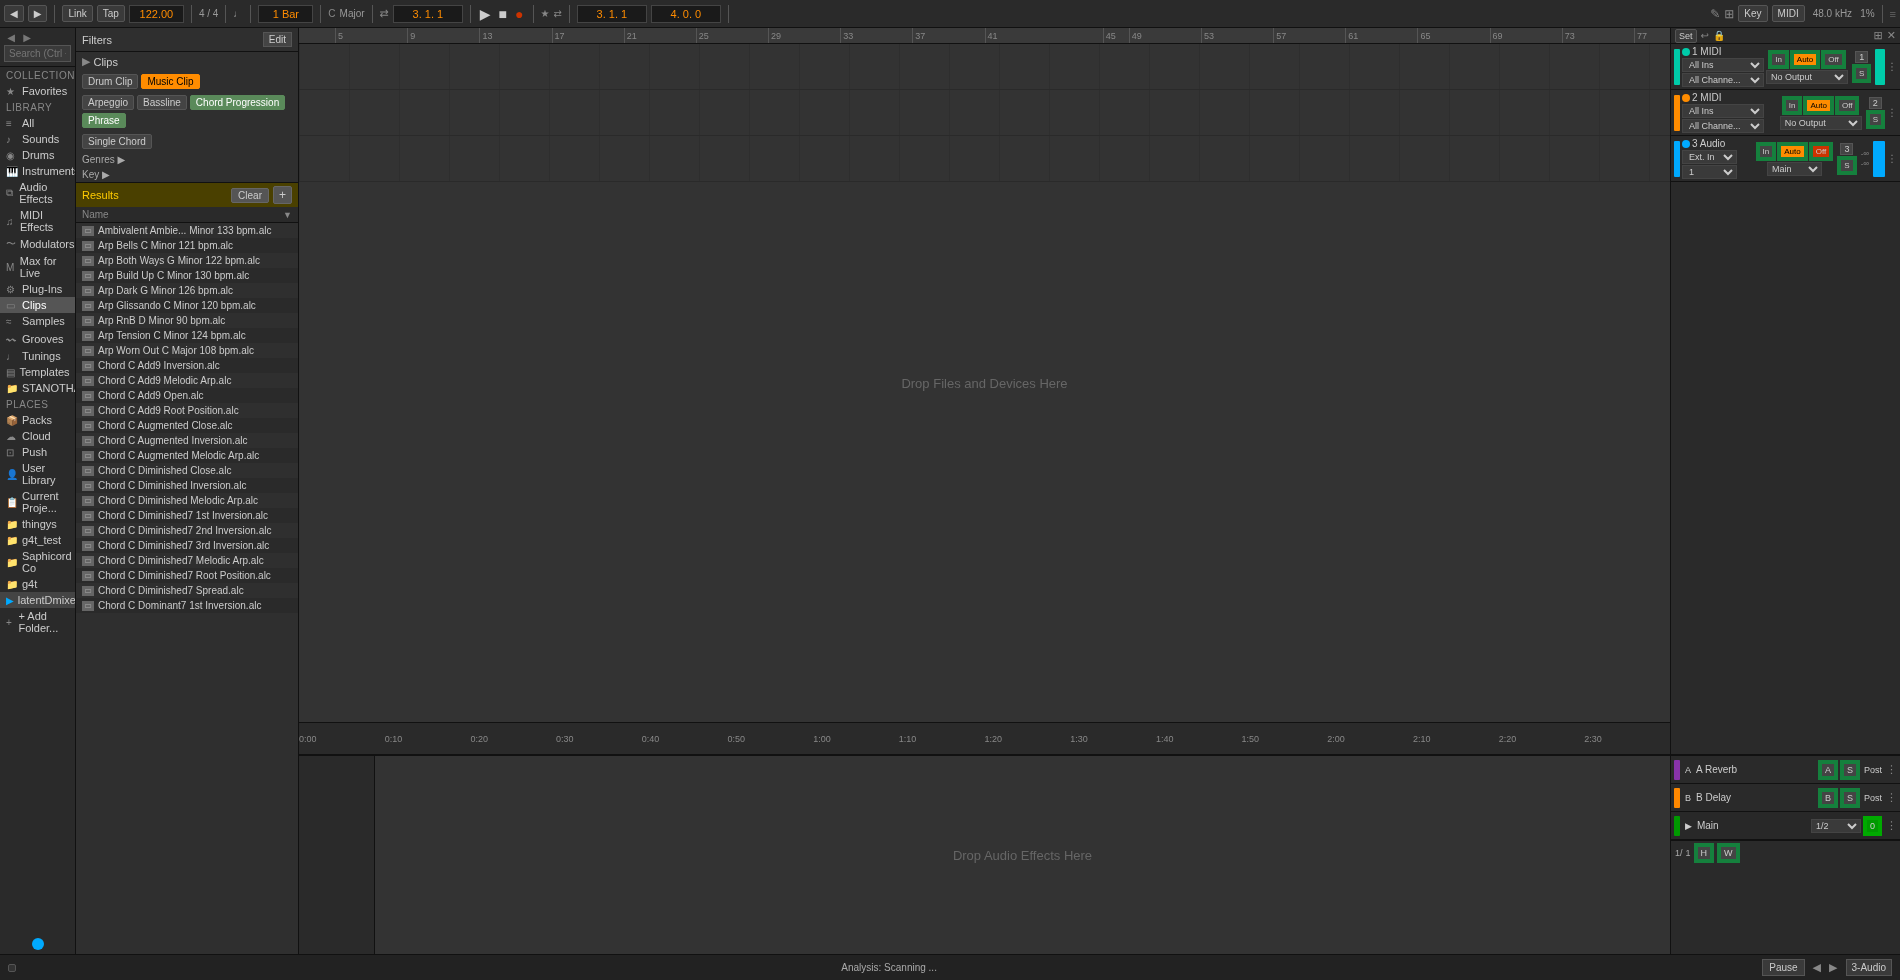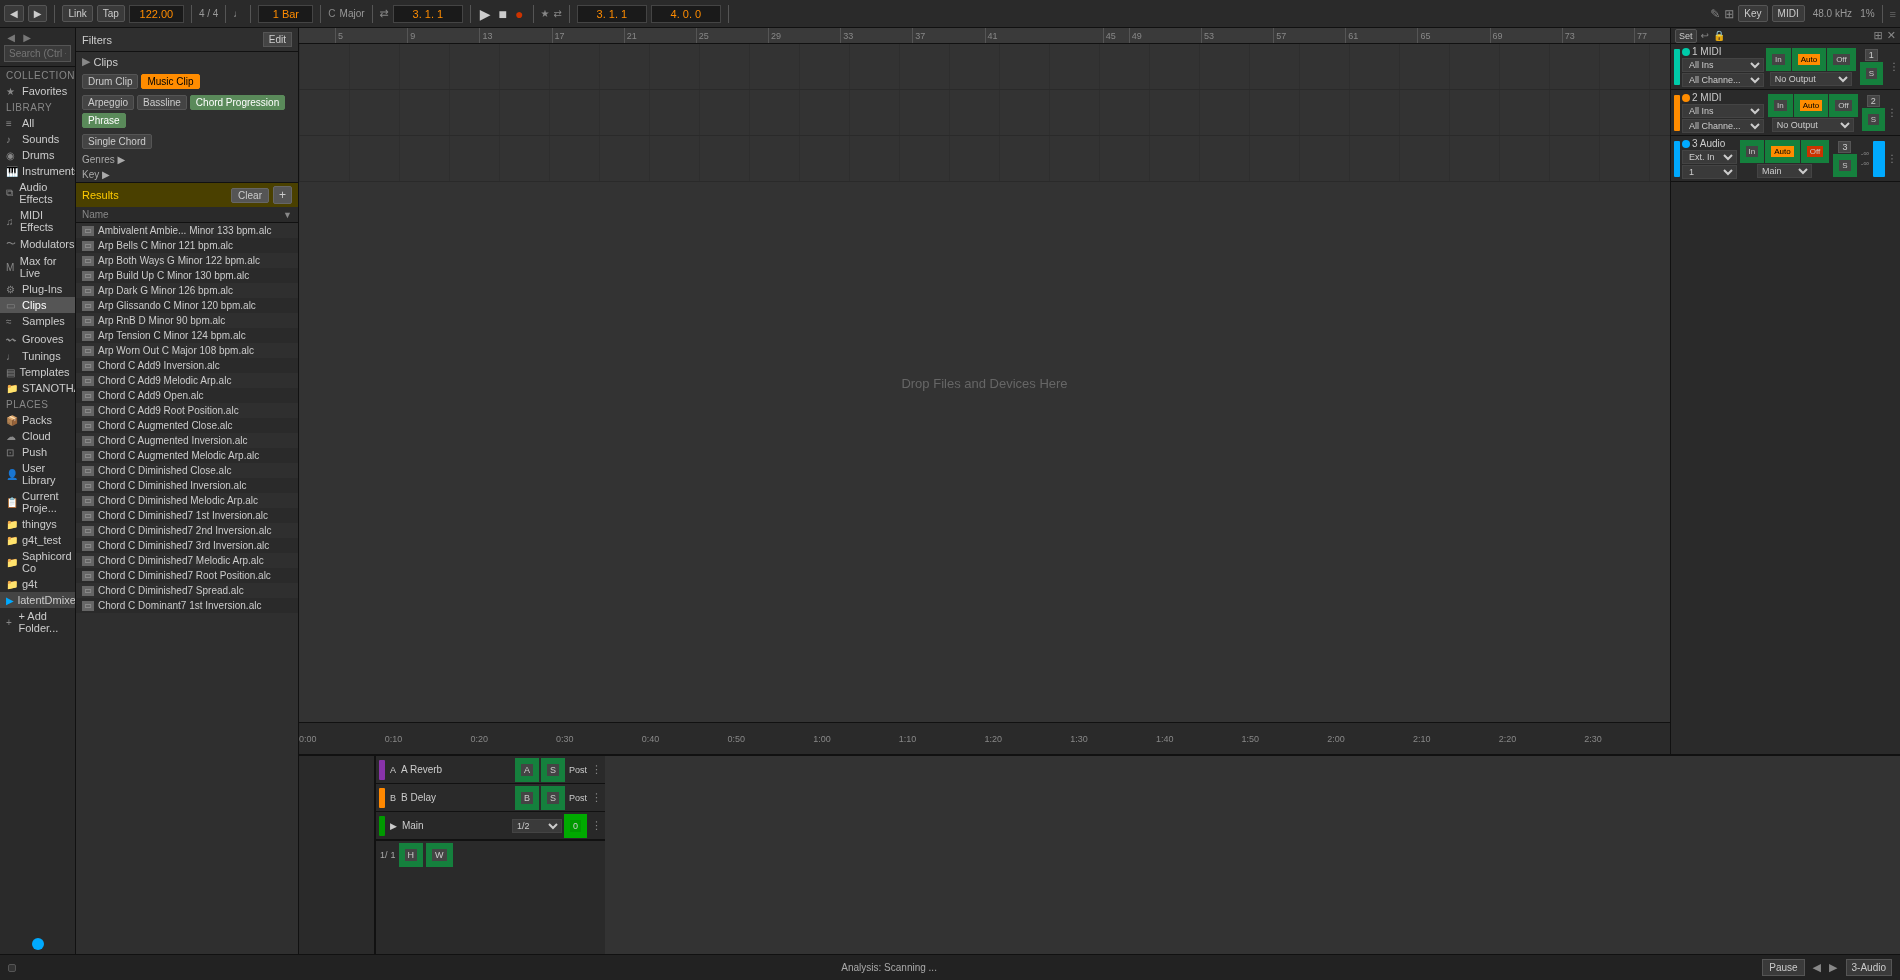--- a/index.html
+++ b/index.html
@@ -276,21 +276,21 @@
     .track-io select {
       background: #3a3a3a;
       border: 1px solid #444;
       color: #ccc;
       font-size: 9px;
       padding: 0 2px;
       width: 80px;
     }
     .track-btn {
       background: #444;
-      border: 6px solid #15803d;
+      border: 4px solid #15803d;
       color: #ccc;
       font-size: 9px;
       padding: 1px 3px;
       cursor: pointer;
     }
     .track-btn.armed { background: #cc3300; }
     .track-btn.active { background: #ff8c00; color: #000; }
 
     
     #bottom-section {
@@ -915,20 +915,23 @@
           <div style="width:12px;height:36px;background:#00aaff;margin-left:2px;border-radius:1px;"></div>
           <div style="display:flex;flex-direction:column;align-items:center;">
             <span style="color:#888;cursor:pointer;font-size:10px;">⋮</span>
           </div>
         </div>
       </div>
     </div>
 
     <div id="bottom-section">
       <div id="bottom-left"></div>
+      <div id="bottom-mid">
+        <span>Drop Audio Effects Here</span>
+      </div>
       <div id="bottom-right">
 
         <div class="return-track">
           <div style="width:6px;height:20px;background:#8833aa;border-radius:1px;"></div>
           <span style="font-size:9px;color:#ccc;margin-left:3px;">A</span>
           <span style="font-size:10px;color:#ccc;flex:1;margin-left:3px;">A Reverb</span>
           <button class="track-btn" style="font-size:9px;">A</button>
           <button class="track-btn" style="font-size:9px;">S</button>
           <span style="font-size:9px;color:#ccc;margin-left:2px;">Post</span>
           <span style="color:#888;cursor:pointer;margin-left:2px;">⋮</span>

